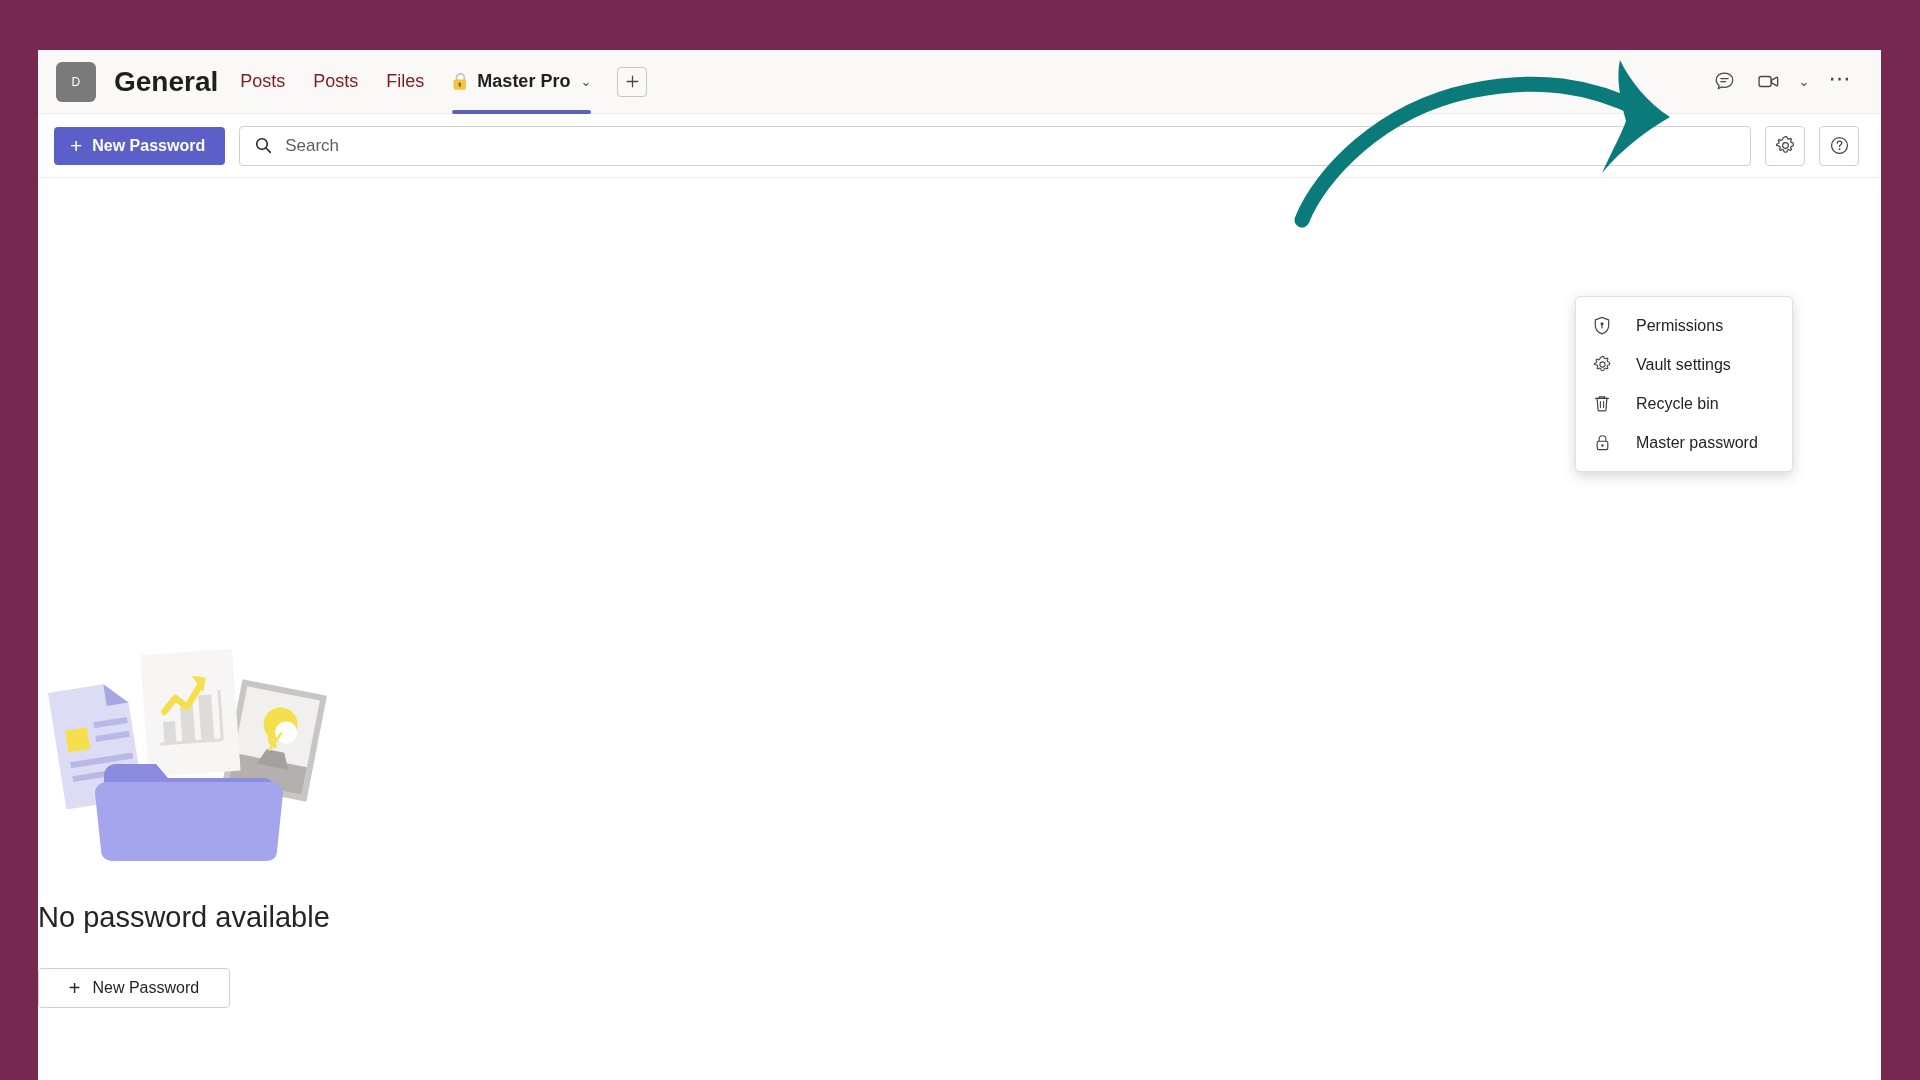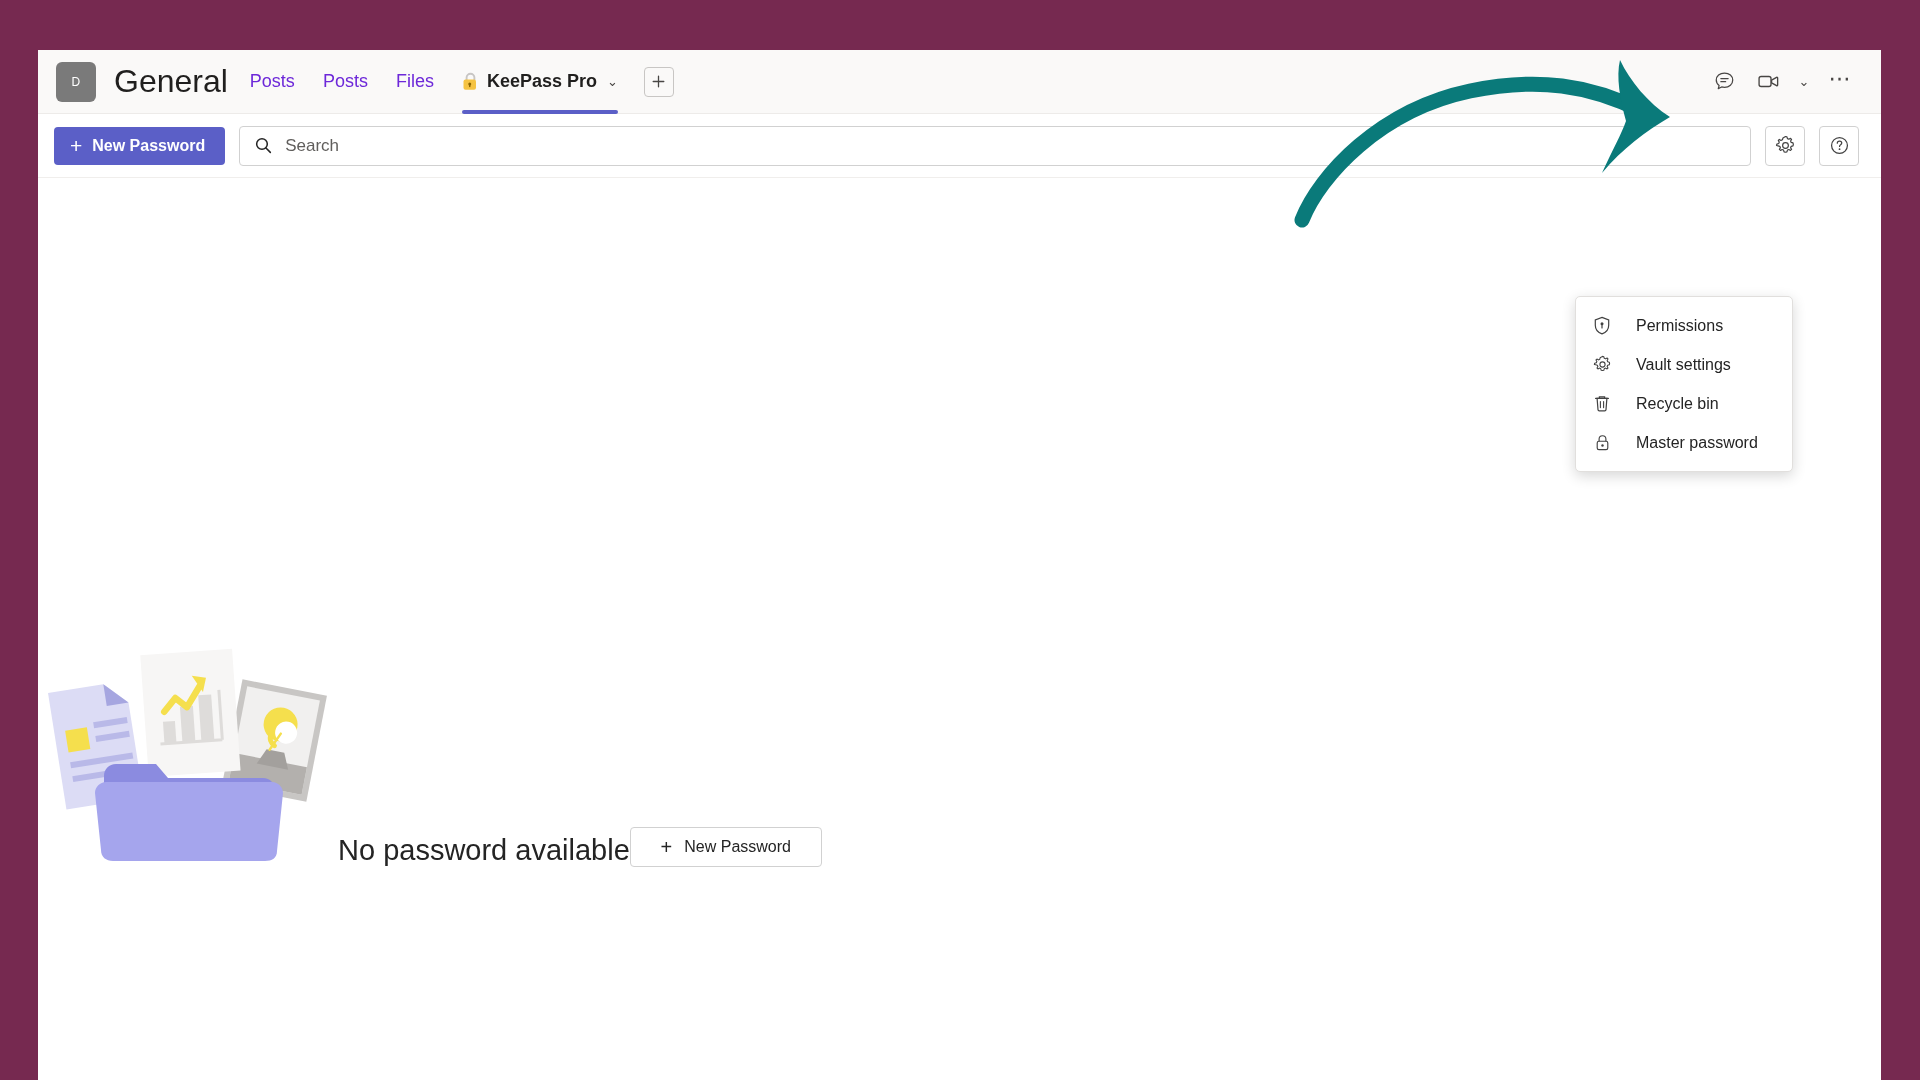--- a/index.html
+++ b/index.html
@@ -46,43 +46,43 @@
     color: #ffffff;
     font-size: 12px;
     display: flex;
     align-items: center;
     justify-content: center;
     flex: 0 0 auto;
     letter-spacing: .2px;
   }
 
   #channel-title {
-    font-size: 32px;
-    font-weight: normal;
+    font-size: 28px;
+    font-weight: bold;
     color: #201f1e;
     margin-left: 18px;
     margin-right: 8px;
     white-space: nowrap;
   }
 
   .tab-strip {
     display: flex;
     align-items: center;
     height: 64px;
   }
 
   .tab-item {
     position: relative;
     height: 64px;
     display: flex;
     align-items: center;
     gap: 8px;
     padding: 0 14px;
     font-size: 18px;
-    color: #6d28d9;
+    color: #7f1d1d;
     white-space: nowrap;
     cursor: pointer;
   }
 
   .tab-item.active {
     color: #201f1e;
     font-weight: bold;
   }
 
   .tab-item.active::after {
@@ -233,22 +233,22 @@
     height: calc(1030px - 64px - 64px);
     background: #ffffff;
   }
 
   #empty-state {
     position: absolute;
     left: 0;
     right: 0;
     top: 470px;
     display: flex;
-    flex-direction: row;
-    align-items: flex-end;
+    flex-direction: column;
+    align-items: flex-start;
   }
 
   #empty-title {
     font-size: 29px;
     color: #242424;
     margin-top: 34px;
     font-weight: normal;
   }
 
   #empty-new-password-button {
@@ -344,21 +344,21 @@
 
       <div class="tab-item active">
         <span style="display:flex;align-items:center;">
           <svg width="17" height="19" viewBox="0 0 17 19" aria-hidden="true">
             <path d="M4.6 8V5.6a3.9 3.9 0 0 1 7.8 0V8" fill="none" stroke="#c8c6c4" stroke-width="1.9"></path>
             <rect x="1.5" y="7.6" width="12.5" height="10.2" rx="2" fill="#f5c342"></rect>
             <circle cx="7.75" cy="12" r="1.5" fill="#8a6500"></circle>
             <rect x="7.05" y="12" width="1.4" height="3.1" fill="#8a6500"></rect>
           </svg>
         </span>
-        <span>KeePass Pro</span>
+        <span>Master Pro</span>
         <span class="tab-chevron">⌄</span>
       </div>
 
       <div id="add-tab-button">
         <svg width="15" height="15" viewBox="0 0 15 15" aria-hidden="true">
           <path d="M7.5 2.2v10.6M2.2 7.5h10.6" stroke="#484644" stroke-width="1.3" stroke-linecap="round"></path>
         </svg>
       </div>
     </div>
 

